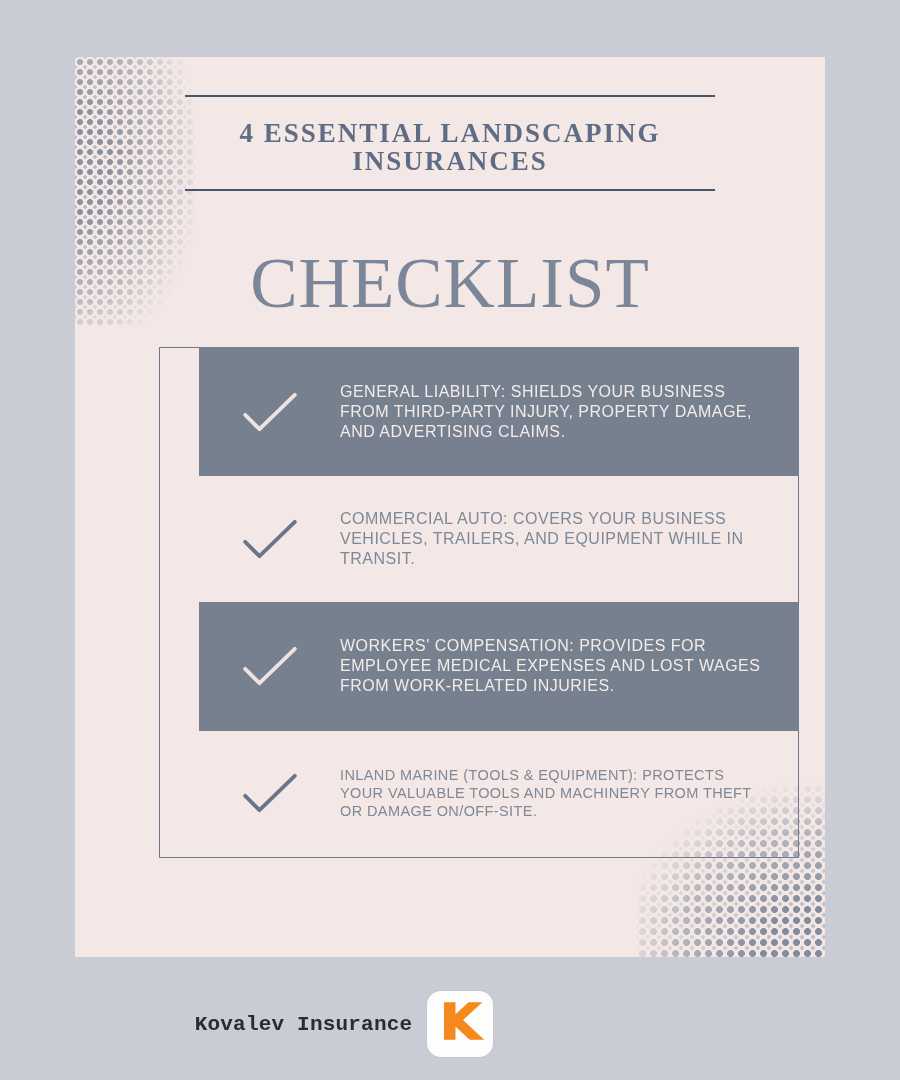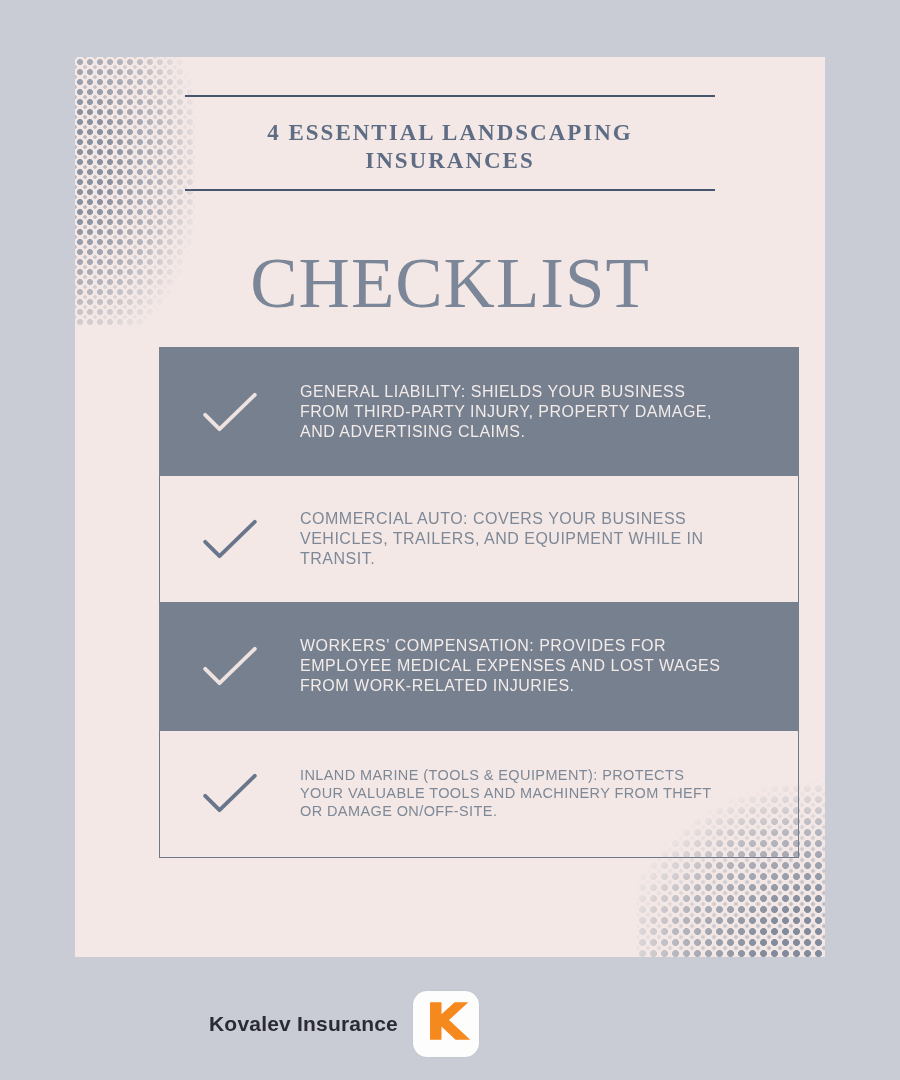--- a/index.html
+++ b/index.html
@@ -66,21 +66,21 @@
   .rule-bottom { top: 132px; }
 
   .header-title {
     position: absolute;
     top: 62px;
     left: 140px;
     width: 470px;
     text-align: center;
     font-family: "Liberation Serif", serif;
     font-weight: bold;
-    font-size: 23px;
+    font-size: 27px;
     line-height: 28px;
     letter-spacing: 2px;
     color: #5e6c84;
   }
 
   .checklist-word {
     position: absolute;
     top: 186px;
     left: 0;
     width: 100%;
@@ -96,20 +96,21 @@
   .list {
     position: absolute;
     left: 84px;
     top: 290px;
     width: 640px;
     height: 511px;
     border: 1px solid #6e7889;
     box-sizing: border-box;
     display: grid;
     grid-template-rows: repeat(4, 1fr);
+    padding-left: 40px;
   }
   .row {
     display: flex;
     align-items: center;
   }
   .row-dark {
     background: #76808f;
     margin: -1px;           
     padding: 1px;
   }
@@ -145,20 +146,21 @@
     justify-content: center;
   }
   .footer-group {
     display: flex;
     align-items: center;
     gap: 15px;
     transform: translateX(-106px);
   }
   .footer-text {
     text-align: right;
+    font-family: Liberation Mono, monospace;
   }
   .brand-name {
     font-size: 21px;
     font-weight: bold;
     color: #2b2b34;
     letter-spacing: 0.2px;
   }
   .brand-site {
     margin-top: 5px;
     font-size: 17px;

